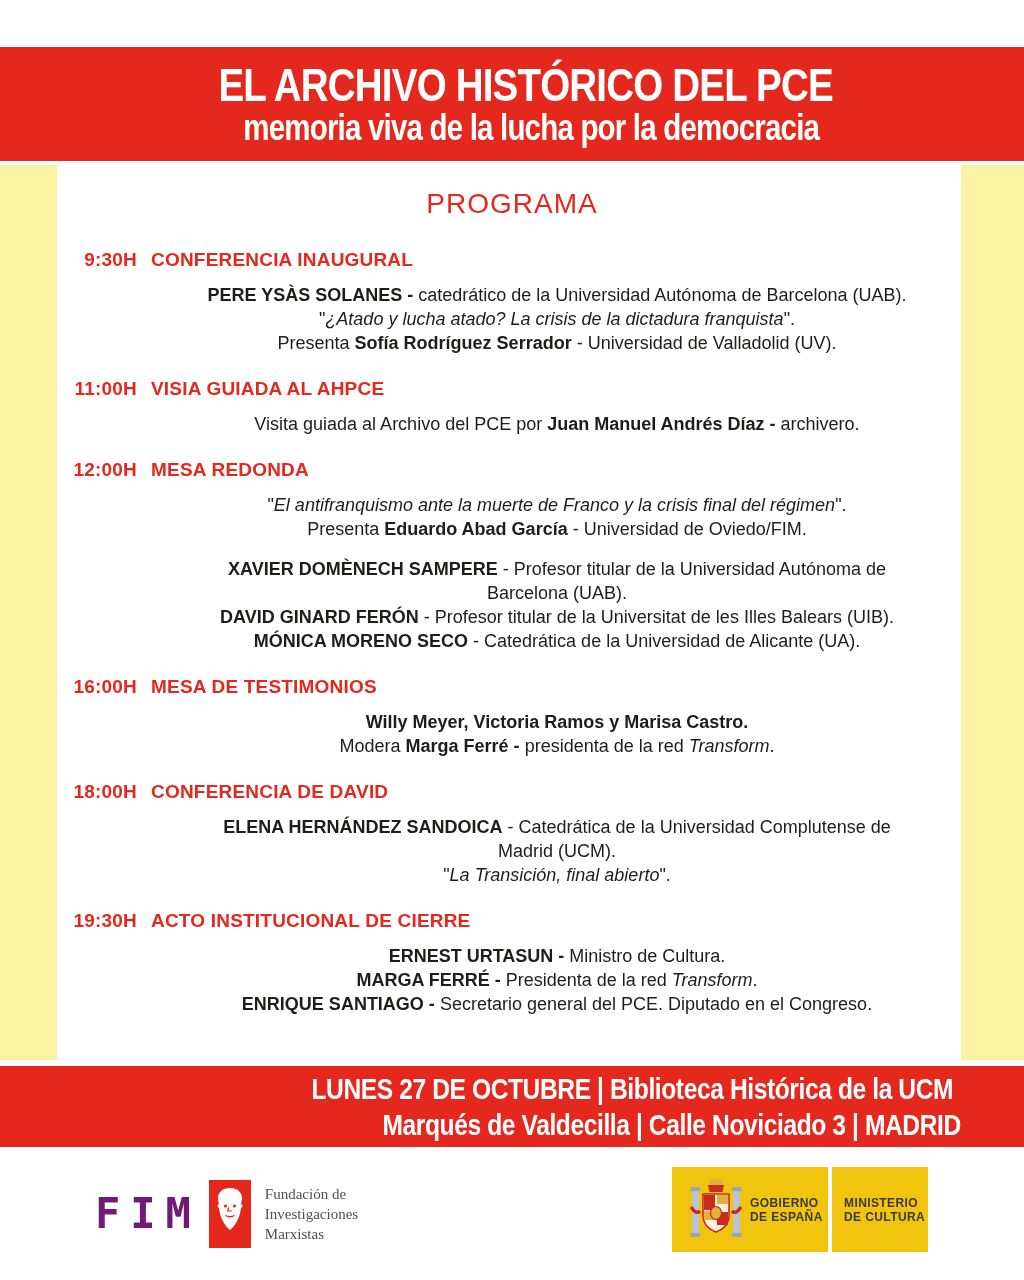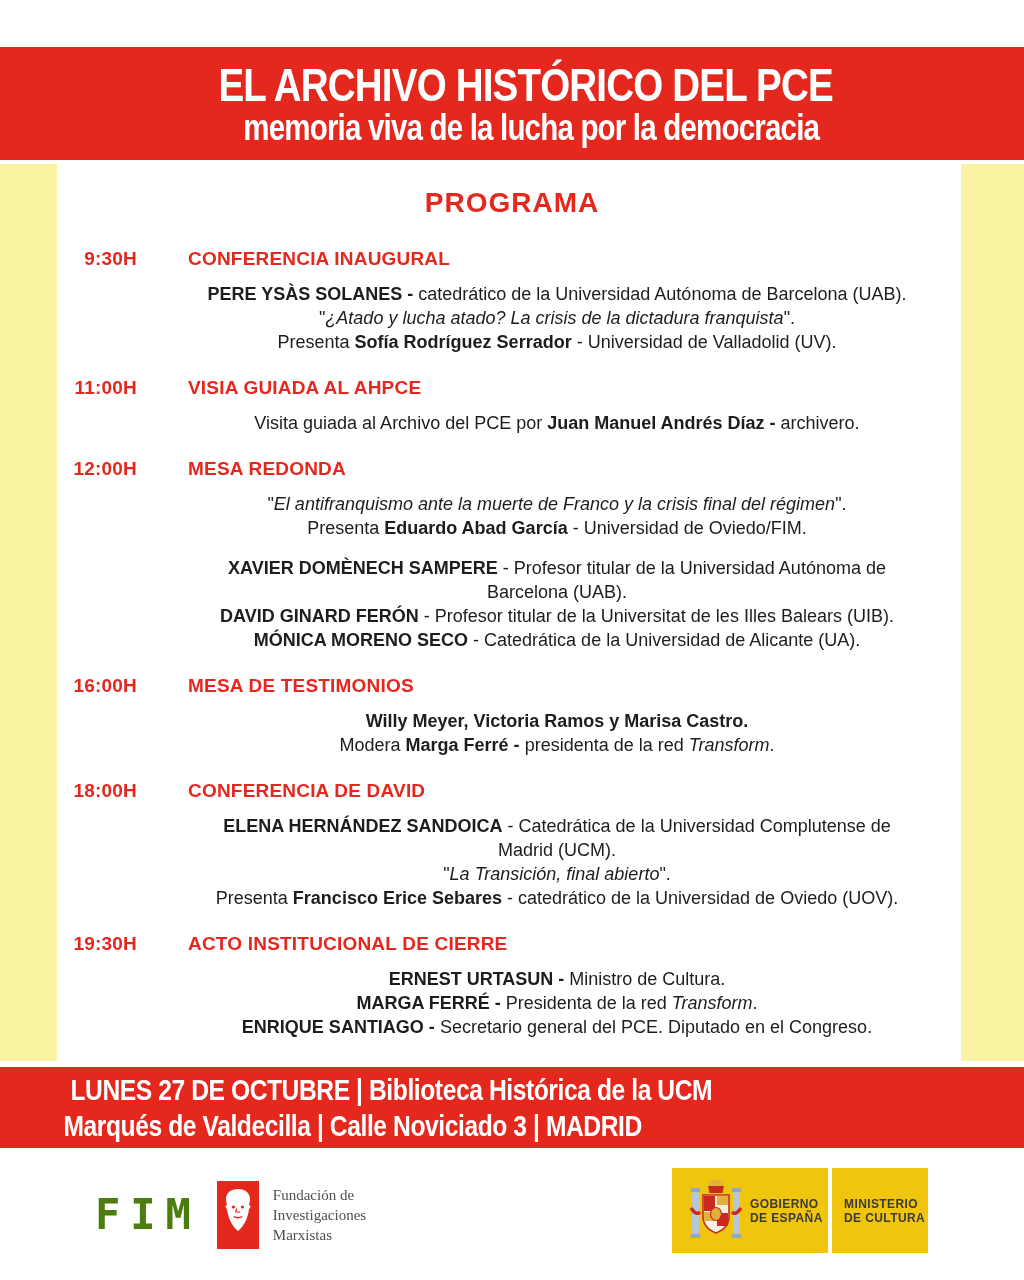--- a/index.html
+++ b/index.html
@@ -31,47 +31,47 @@
   .band-gap{height:4px;background:#fff;}
 
   .main-row{height:912px;display:flex;}
   .side-bar{background:var(--pale-yellow);}
   .side-bar.left{width:57px;}
   .side-bar.right{width:63px;}
   .content{flex:1;background:#fff;overflow:hidden;}
 
   .program-heading{
     margin:23px 0 28px;text-align:center;
-    color:var(--red);font-weight:700;font-size:28px;letter-spacing:1px;padding-left:6px;
+    color:var(--red);font-weight:400;font-size:28px;letter-spacing:1px;padding-left:6px;
   }
 
   .session{margin-bottom:22px;}
-  .session-head{display:grid;grid-template-columns:80px 1fr;margin-bottom:11px;gap:25px;}
+  .session-head{display:grid;grid-template-columns:80px 1fr;margin-bottom:11px;}
   .session-time{color:var(--red);font-weight:700;font-size:19px;text-align:right;letter-spacing:.2px;line-height:24px;}
-  .session-title{color:var(--red);font-weight:700;font-size:19px;padding-left:26px;letter-spacing:.2px;line-height:24px;}
+  .session-title{color:var(--red);font-weight:700;font-size:19px;padding-left:14px;letter-spacing:.2px;line-height:24px;}
   .session-body{margin-left:106px;margin-right:10px;}
   .para + .para{margin-top:16px;}
   .line{font-size:18px;line-height:24px;white-space:nowrap;color:var(--ink);text-align:center;}
   .line .b{font-weight:700;}
   .line .i{font-style:italic;}
 
   .white-gap{height:6px;background:#fff;}
 
   .footer-band{
-    height:83px;background:var(--red);color:#fff;text-align:left;
+    height:83px;background:var(--red);color:#fff;text-align:right;
     display:flex;flex-direction:column;justify-content:center;
   }
   .f-line{font-size:30px;font-weight:700;line-height:36px;letter-spacing:-.5px;}
 
   .logos-row{height:135px;background:#fff;position:relative;}
 
   .fim-logo{position:absolute;left:95px;top:33px;display:flex;align-items:center;}
   .fim-acronym{
     font-family:"DejaVu Sans Mono",monospace;font-weight:700;font-size:42px;
-    letter-spacing:10px;color:#4d7c0f;margin-right:16px;line-height:1;
+    letter-spacing:10px;color:#701a75;margin-right:8px;line-height:1;
   }
   .fim-square{
     width:42px;height:68px;background:var(--red);
     display:flex;justify-content:center;align-items:flex-start;padding-top:8px;flex:0 0 auto;
   }
   .fim-org{margin-left:14px;font-family:Liberation Serif, serif;font-size:15px;line-height:20px;color:var(--gray);}
 
   .gov-logo{
     position:absolute;left:672px;top:20px;width:256px;height:85px;
     background:var(--gov-yellow);display:flex;align-items:center;padding-left:8px;
@@ -162,21 +162,20 @@
           <div class="session">
             <div class="session-head">
               <div class="session-time">18:00H</div>
               <div class="session-title">CONFERENCIA DE DAVID</div>
             </div>
             <div class="session-body">
               <div class="para">
                 <div class="line"><span class="b ">ELENA HERNÁNDEZ SANDOICA</span><span> - Catedrática de la Universidad Complutense de</span></div>
                 <div class="line"><span>Madrid (UCM).</span></div>
                 <div class="line"><span>"</span><span class="i">La Transición, final abierto</span><span>".</span></div>
-                <div class="line"><span>Presenta </span><span class="b ">Francisco Erice Sebares</span><span> - catedrático de la Universidad de Oviedo (UOV).</span></div>
               </div>
             </div>
           </div>
           <div class="session">
             <div class="session-head">
               <div class="session-time">19:30H</div>
               <div class="session-title">ACTO INSTITUCIONAL DE CIERRE</div>
             </div>
             <div class="session-body">
               <div class="para">

